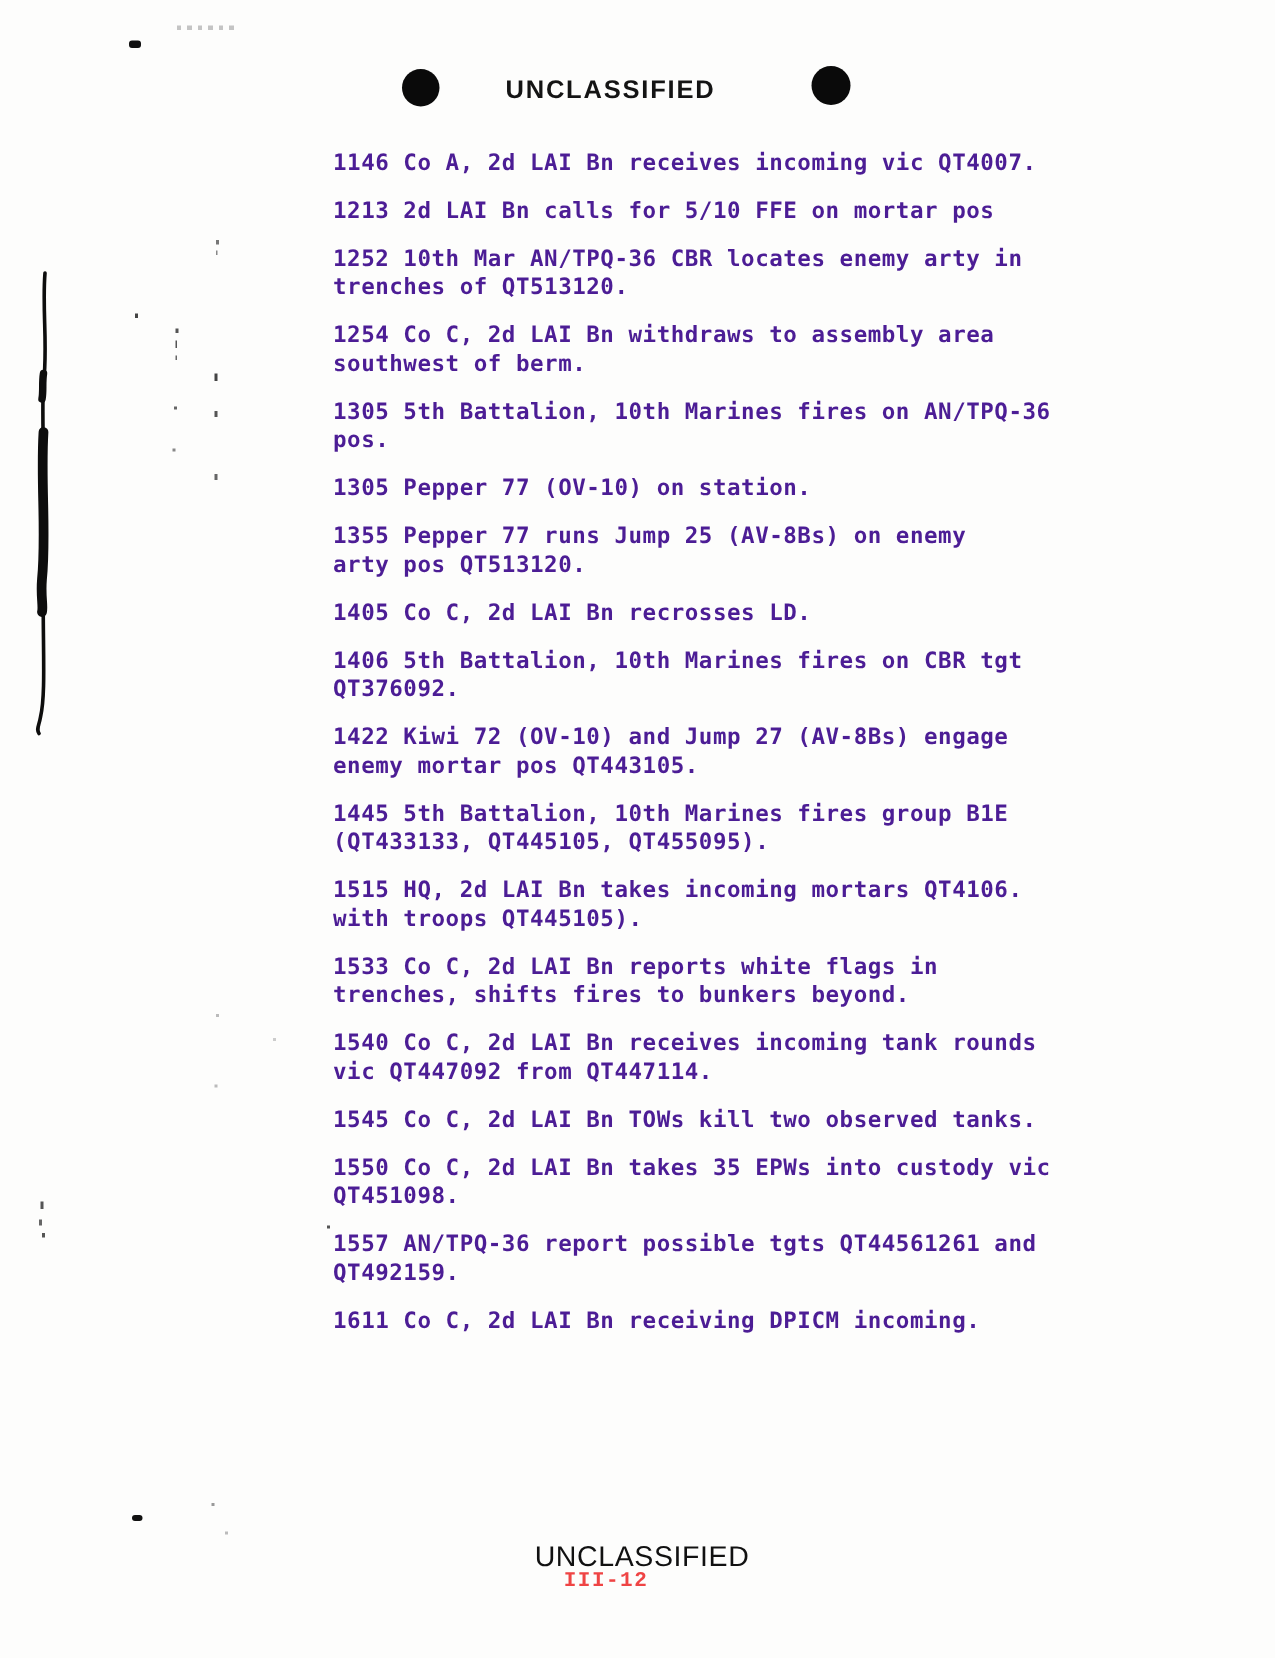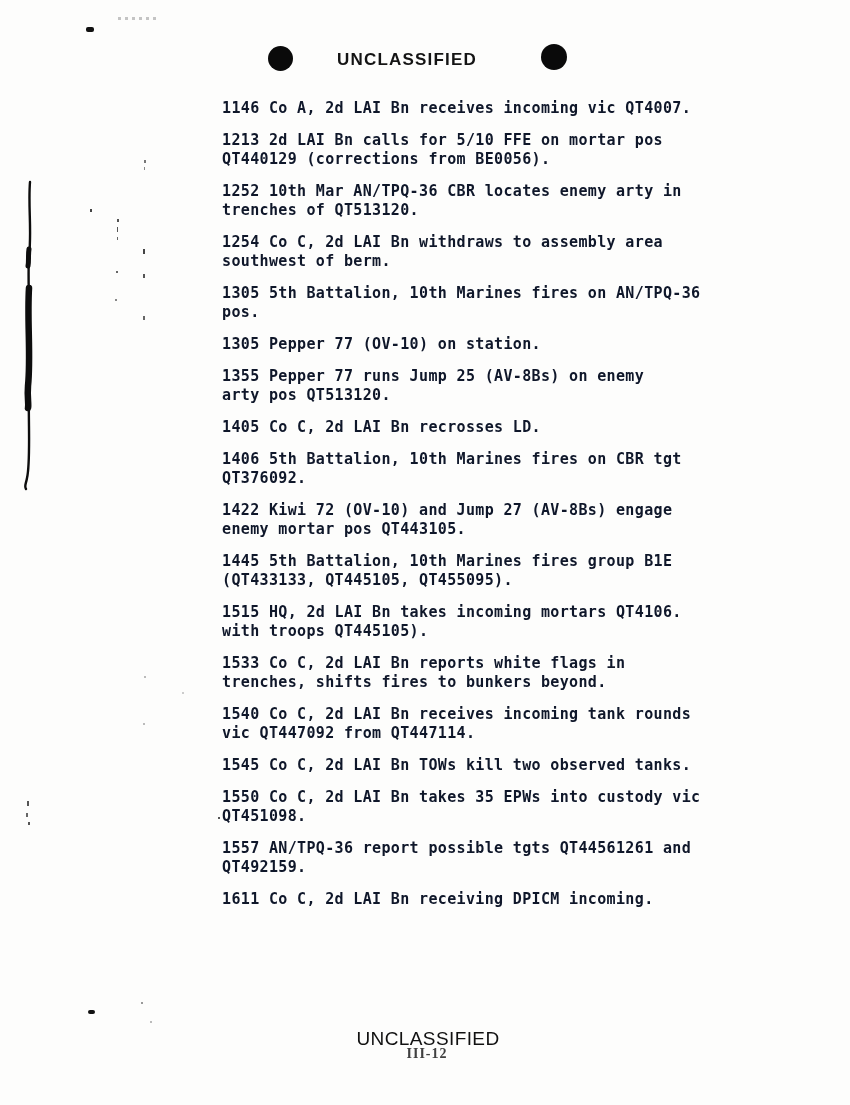--- a/index.html
+++ b/index.html
@@ -17,35 +17,35 @@
     position:absolute; top:34px; left:-18px; width:850px; text-align:center;
     font-family:"Liberation Sans", sans-serif; font-weight:bold; font-size:17px;
     letter-spacing:1.2px; color:#141414;
   }
   .punch { position:absolute; background:var(--mark); border-radius:50%; }
   .punch-left  { left:268px; top:30px; width:25px; height:25px; }
   .punch-right { left:541px; top:28px; width:26px; height:26px; }
   
   .log {
     position:absolute; left:222px; top:83px; width:540px;
-    color:#0f172a; font-weight:bold; font-size:15px; line-height:19px;
+    color:#4c1d95; font-weight:bold; font-size:15px; line-height:19px;
     letter-spacing:0.35px;
   }
   .entry { margin:0 0 13px 0; }
   .entry .line { white-space:nowrap; }
   
   .ftr-unclass {
     position:absolute; top:1012px; left:428px; transform:translateX(-50%);
     font-family:"Liberation Sans", sans-serif; font-weight:400; font-size:19px;
     letter-spacing:0.4px; color:#111;
   }
   .ftr-page {
-    position:absolute; top:1030px; left:427px; transform:translateX(-50%);
-    font-family:Liberation Serif, serif; font-weight:bold; font-size:14px;
-    letter-spacing:1px; color:#404040;
+    position:absolute; top:1030px; left:404px; transform:translateX(-50%);
+    font-family:Liberation Mono, monospace; font-weight:bold; font-size:14px;
+    letter-spacing:1px; color:#ef4444;
   }
   
   .bar { position:absolute; background:var(--mark); }
   .bar1 { left:837px; top:299px; width:11px; height:19px; }
   .bar2 { left:837px; top:340px; width:11px; height:33px; }
   .bar3 { left:835px; top:379px; width:13px; height:66px; }
   .bar4 { left:834px; top:445px; width:11px; height:83px; }
   .bar5 { left:834px; top:588px; width:13px; height:343px; }
   .bar6 { left:831px; top:943px; width:12px; height:151px; }
   
@@ -84,21 +84,20 @@
   <span class="punch punch-left"></span>
   <div class="hdr-title">UNCLASSIFIED</div>
   <span class="punch punch-right"></span>
 
   <div class="log">
       <div class="entry">
         <div class="line">1146 Co A, 2d LAI Bn receives incoming vic QT4007.</div>
       </div>
       <div class="entry">
         <div class="line">1213 2d LAI Bn calls for 5/10 FFE on mortar pos</div>
-        <div class="line">QT440129 (corrections from BE0056).</div>
       </div>
       <div class="entry">
         <div class="line">1252 10th Mar AN/TPQ-36 CBR locates enemy arty in</div>
         <div class="line">trenches of QT513120.</div>
       </div>
       <div class="entry">
         <div class="line">1254 Co C, 2d LAI Bn withdraws to assembly area</div>
         <div class="line">southwest of berm.</div>
       </div>
       <div class="entry">

